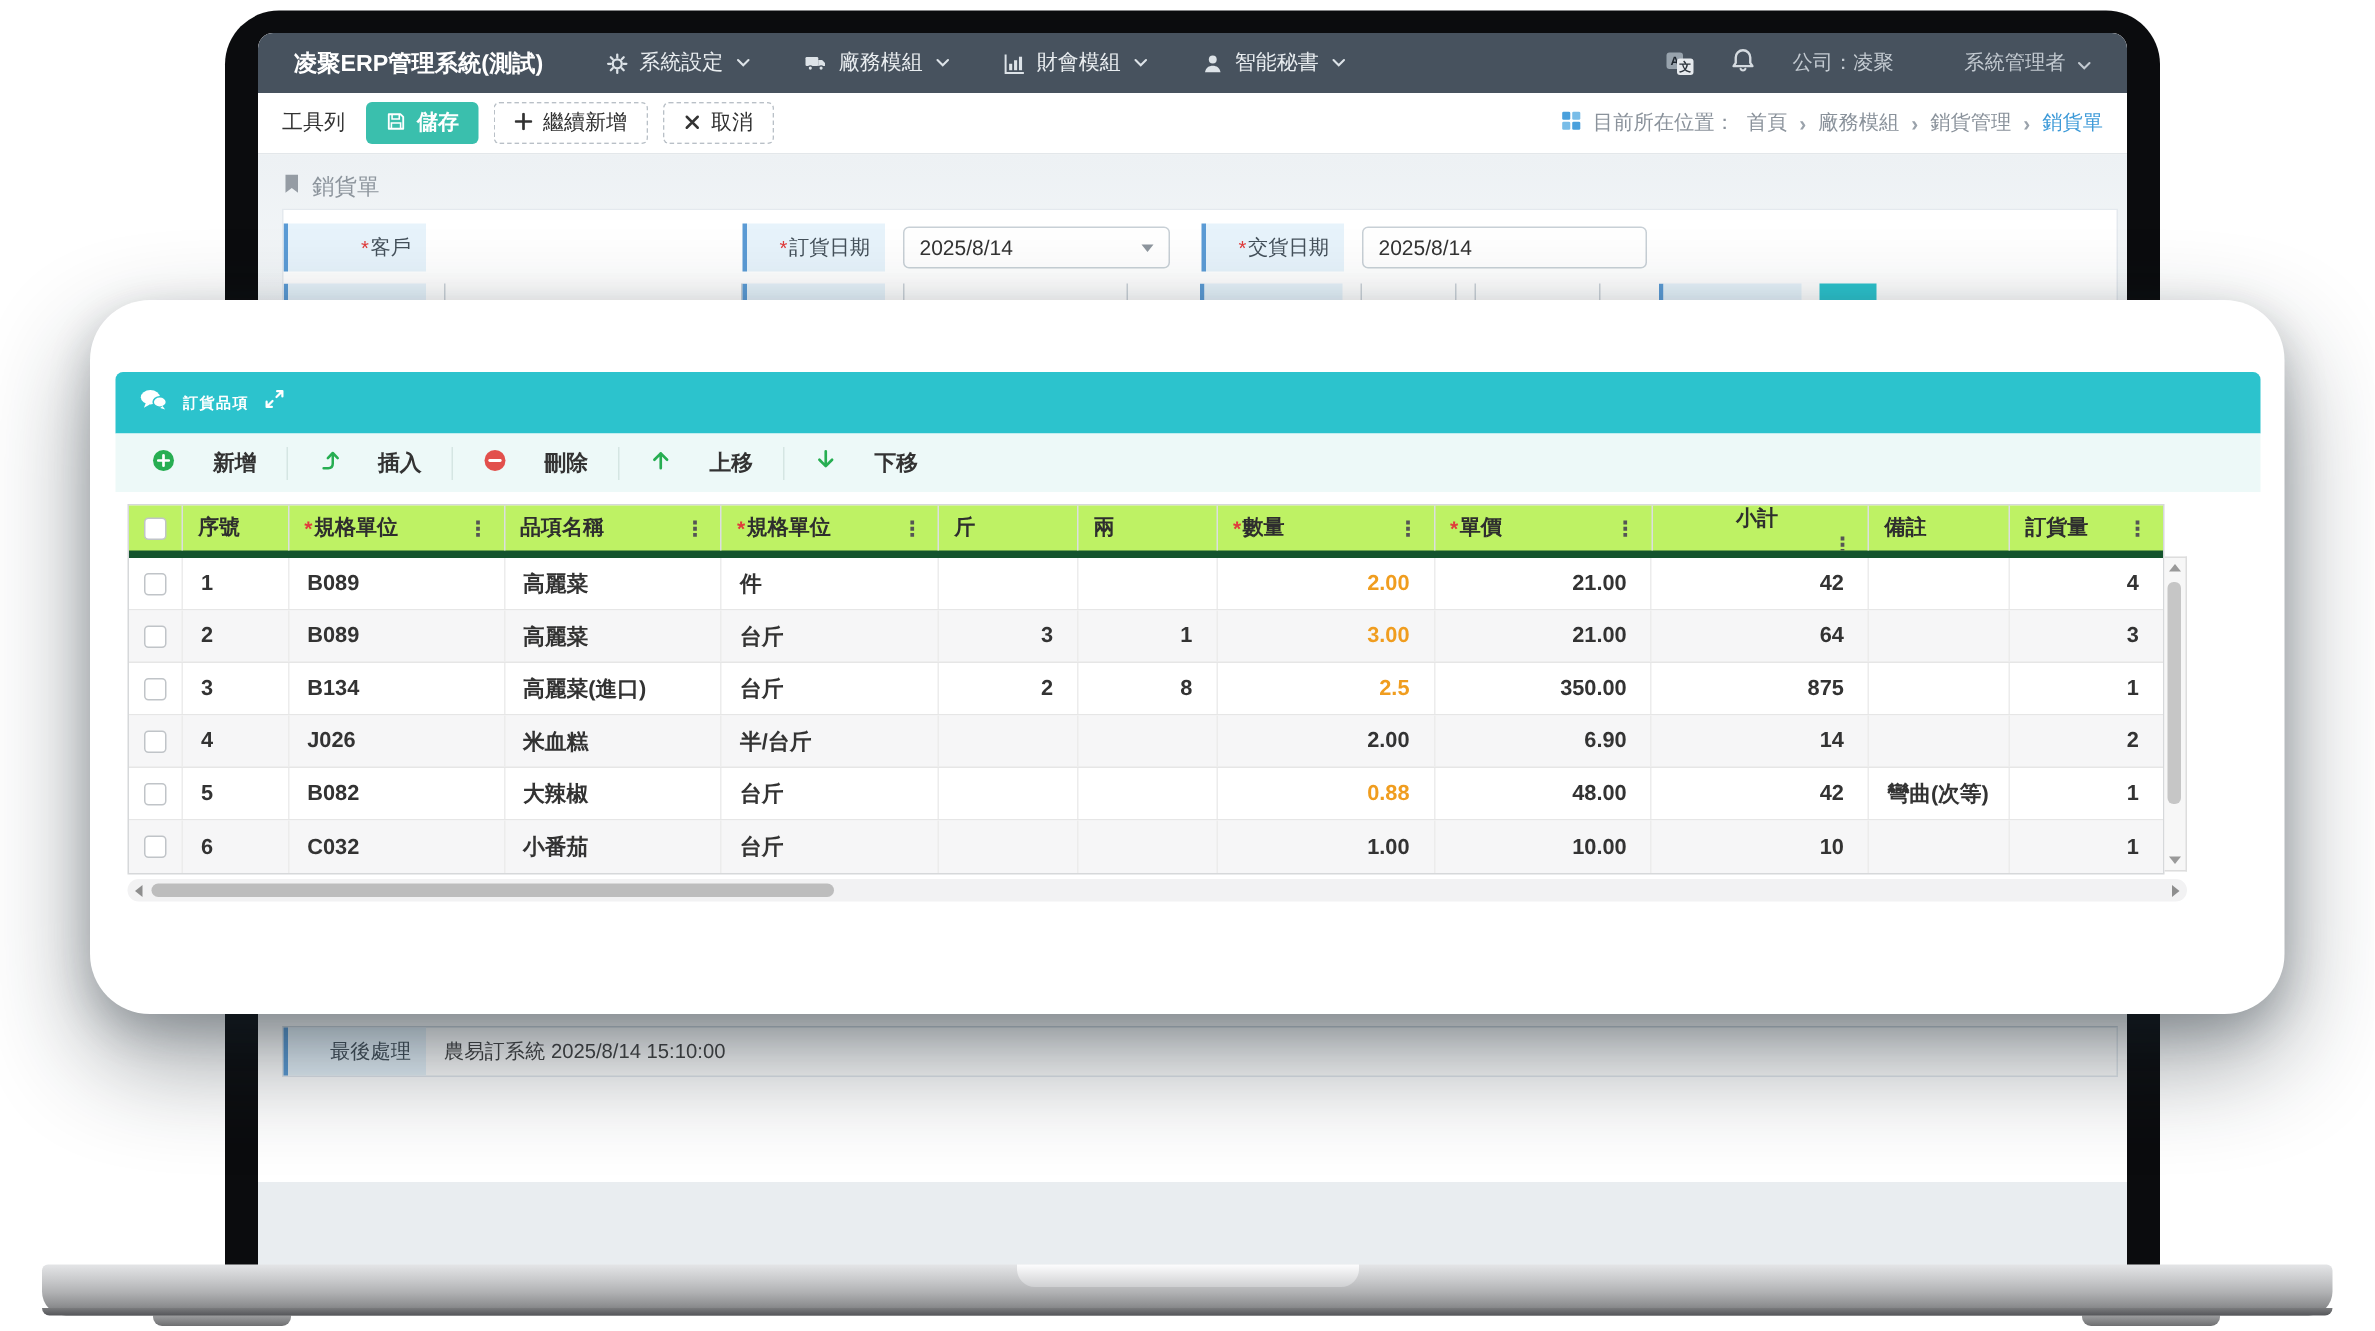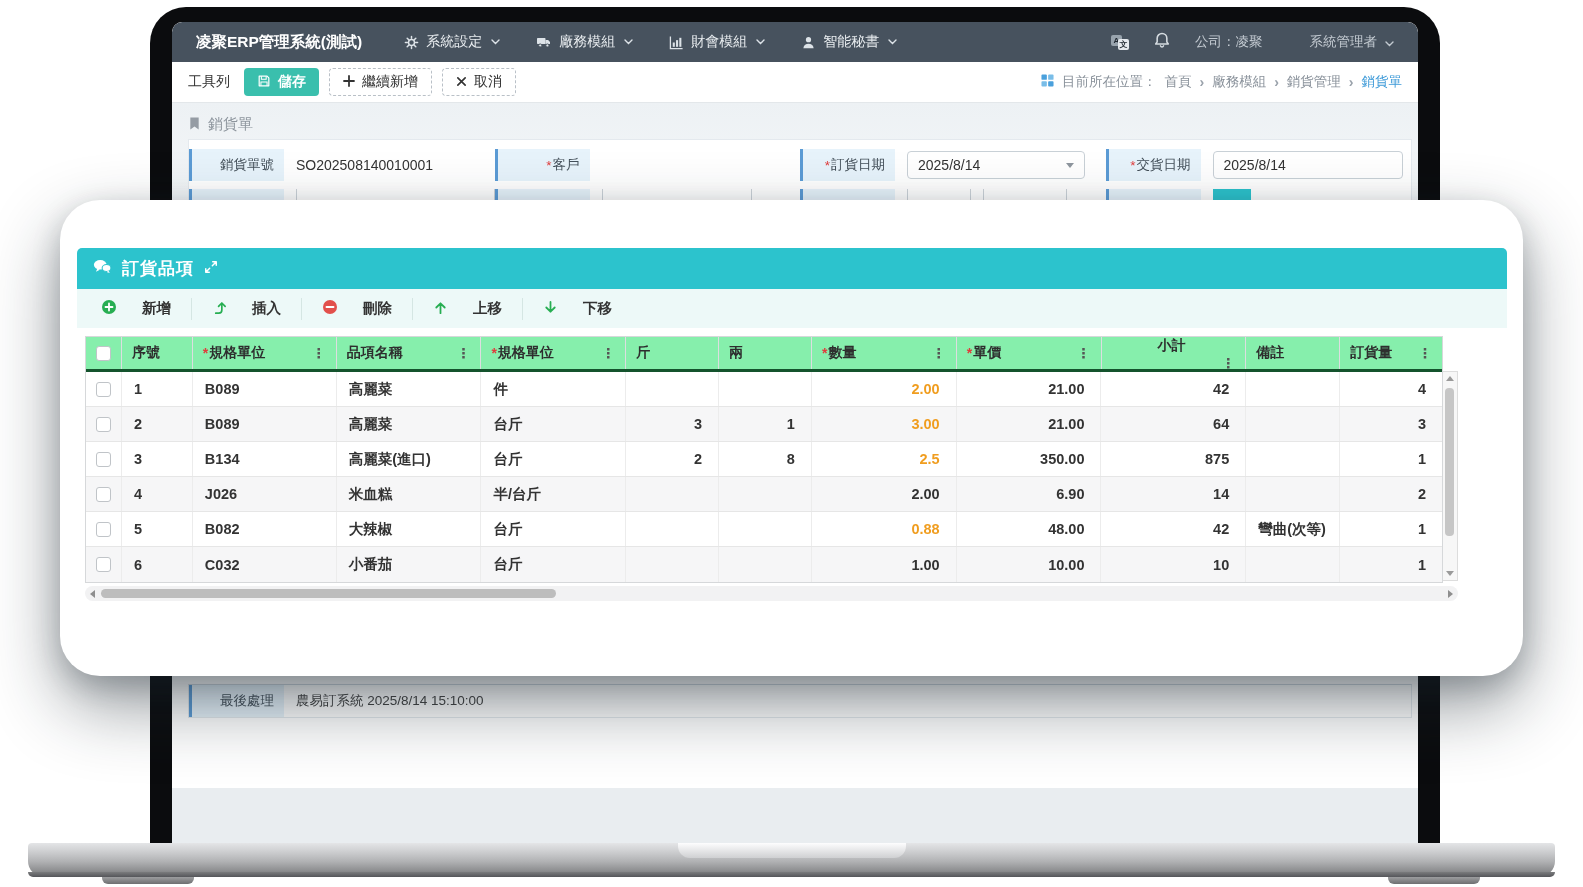--- a/index.html
+++ b/index.html
@@ -80,30 +80,30 @@
     border:1px solid #e2e8ed; border-top-color:#cfd8e0; display:flex; align-items:flex-start; }
   .lp-value { font-size:13.5px; color:#444; padding-left:12px; }
 
   
   .modal-card { position:absolute; left:60px; top:200px; width:1463px; height:476px; background:#fff;
     border-radius:40px; z-index:10;
     box-shadow:0 30px 70px rgba(25,35,45,.45), 0 10px 28px rgba(25,35,45,.22); }
   .modal-panel { position:absolute; left:17px; top:48px; width:1430px; }
   .panel-header { height:41px; background:#2cc3cd; border-radius:5px 5px 0 0; display:flex;
     align-items:center; padding:0 16px; gap:10px; }
-  .panel-title { color:#fff; font-size:17px; font-weight:bold; letter-spacing:1px; }
+  .panel-title { color:#fff; font-size:10px; font-weight:bold; letter-spacing:1px; }
   .panel-actions { height:39px; background:#edf9f8; display:flex; align-items:center; padding-left:4px; }
   .action-btn { display:flex; align-items:center; gap:25px; padding:0 20px; font-size:14.5px;
     font-weight:bold; color:#333; cursor:pointer; white-space:nowrap; }
   .act-sep { width:1px; height:22px; background:#d5e6e3; }
 
   
   .table-zone { margin-top:8px; margin-left:8px; display:flex; align-items:flex-start; }
   .grid { width:1358px; border:1px solid #d6d8da; background:#fff; }
-  .grid-head { display:flex; height:35px; background:#86efac; border-bottom:3px solid #14532d; }
+  .grid-head { display:flex; height:35px; background:#bef264; border-bottom:5px solid #14532d; }
   .grow { display:flex; height:35px; border-bottom:1px solid #e6e6e6; background:#fff; }
   .grow.alt { background:#f6f6f7; }
   .grow:last-child { border-bottom:none; }
   .cell { display:flex; align-items:center; padding:0 12px; font-size:14.5px; font-weight:bold;
     color:#333; border-right:1px solid #ececec; overflow:hidden; white-space:nowrap; }
   .grid-head .cell { border-right:1px solid #dcdee0; font-size:14px; color:#2e2e2e; padding:0 10px; }
   .cell:last-child { border-right:none; }
   .cell.cb { width:36px; justify-content:center; padding:0; }
   .cell.num { justify-content:flex-end; padding-right:16px; }
   .cell.qty-hl { color:#f09d1f; }
@@ -270,28 +270,20 @@
           <span><svg viewBox="0 0 14 16" width="13" height="15">
                 <path d="M2.5 1.5h9v13L7 11.1 2.5 14.5z" fill="#959ca4"></path>
               </svg></span>
           <span>銷貨單</span>
         </div>
 
         <div class="form-card">
           <div class="form-row">
             <div class="fgroup">
               <div class="flabel">
-                  <span>銷貨單號</span>
-                </div>
-              <div class="fctrl">
-                  <span class="fvalue">SO202508140010001</span>
-                </div>
-            </div>
-            <div class="fgroup">
-              <div class="flabel">
                   <span class="star">*</span>
                   <span>客戶</span>
                 </div>
             </div>
             <div class="fgroup">
               <div class="flabel">
                   <span class="star">*</span>
                   <span>訂貨日期</span>
                 </div>
               <div class="fctrl">

